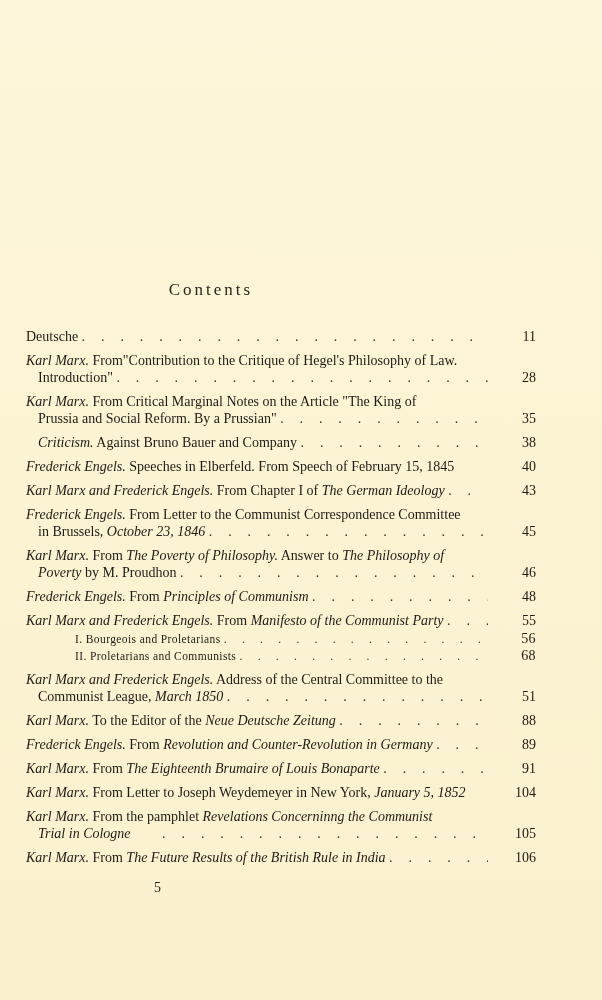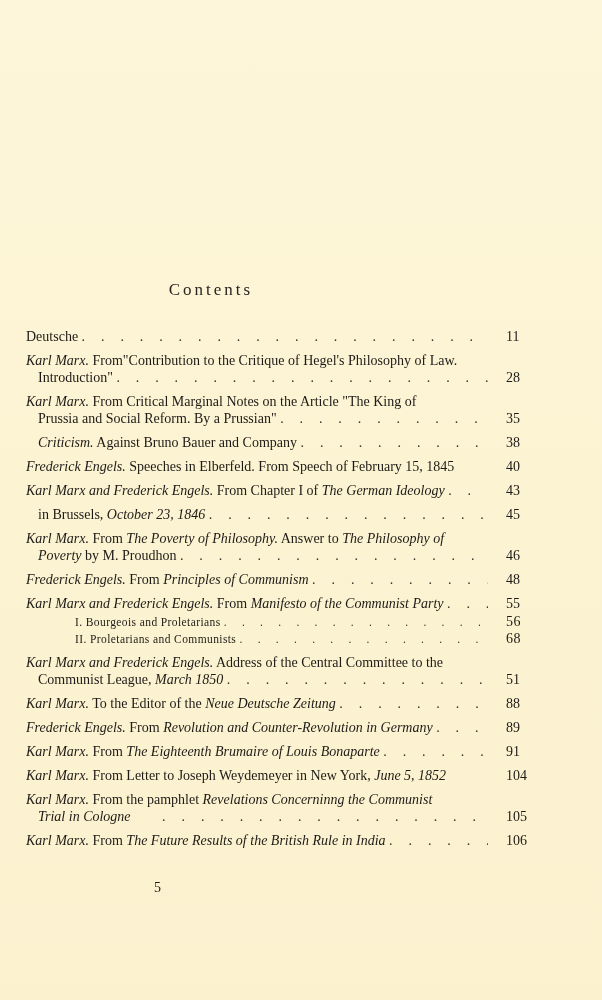--- a/index.html
+++ b/index.html
@@ -60,20 +60,21 @@
     }
     .dots {
       letter-spacing: 6.2px;
       color: #3a342c;
     }
     .page-no {
       position: absolute;
       right: 0;
       bottom: 0;
       width: 30px;
+      text-align: right;
       font-size: 14px;
     }
     .sub {
       font-size: 11.5px;
       letter-spacing: 0.4px;
       margin-bottom: 3px;
       line-height: 14px;
     }
     .sub .single {
       padding-left: 49px;
@@ -122,20 +123,21 @@
       <span class="single"><i>Frederick Engels.</i><span> Speeches in Elberfeld. From Speech of February 15, 1845</span></span>
       <span class="page-no">40</span>
     </div>
 
     <div class="entry">
       <span class="single"><i>Karl Marx and Frederick Engels.</i><span> From Chapter I of </span><i>The German Ideology</i> <span class="dots">. . . . . . . . . . . . . . . . . . . . . . . . . . . . . . . . . . . . . . . . . . .</span></span>
       <span class="page-no">43</span>
     </div>
 
     <div class="entry">
+      <span class="single"><i>Frederick Engels.</i><span> From Letter to the Communist Correspondence Committee</span></span>
       <span class="line2"><span>in Brussels, </span><i>October 23, 1846</i> <span class="dots">. . . . . . . . . . . . . . . . . . . . . . . . . . . . . . . . . . . . . . . . . . .</span></span>
       <span class="page-no">45</span>
     </div>
 
     <div class="entry">
       <span class="single"><i>Karl Marx.</i><span> From </span><i>The Poverty of Philosophy.</i><span> Answer to </span><i>The Philosophy of</i></span>
       <span class="line2"><i>Poverty</i><span> by M. Proudhon</span> <span class="dots">. . . . . . . . . . . . . . . . . . . . . . . . . . . . . . . . . . . . . . . . . . .</span></span>
       <span class="page-no">46</span>
     </div>
 
@@ -174,21 +176,21 @@
       <span class="single"><i>Frederick Engels.</i><span> From </span><i>Revolution and Counter-Revolution in Germany</i> <span class="dots">. . . . . . . . . . . . . . . . . . . . . . . . . . . . . . . . . . . . . . . . . . .</span></span>
       <span class="page-no">89</span>
     </div>
 
     <div class="entry">
       <span class="single"><i>Karl Marx.</i><span> From </span><i>The Eighteenth Brumaire of Louis Bonaparte</i> <span class="dots">. . . . . . . . . . . . . . . . . . . . . . . . . . . . . . . . . . . . . . . . . . .</span></span>
       <span class="page-no">91</span>
     </div>
 
     <div class="entry">
-      <span class="single"><i>Karl Marx.</i><span> From Letter to Joseph Weydemeyer in New York, </span><i>June 5, 1852</i></span>
+      <span class="single"><i>Karl Marx.</i><span> From Letter to Joseph Weydemeyer in New York, </span><i>January 5, 1852</i></span>
       <span class="page-no">104</span>
     </div>
 
     <div class="entry">
       <span class="single"><i>Karl Marx.</i><span> From the pamphlet </span><i>Revelations Concerninng the Communist</i></span>
       <span class="line2"><i>Trial in Cologne</i> &nbsp; &nbsp; &nbsp; &nbsp; <span class="dots">. . . . . . . . . . . . . . . . . . . . . . . . . . . . . . . . . . . . . . . . . . .</span></span>
       <span class="page-no">105</span>
     </div>
 
     <div class="entry">

